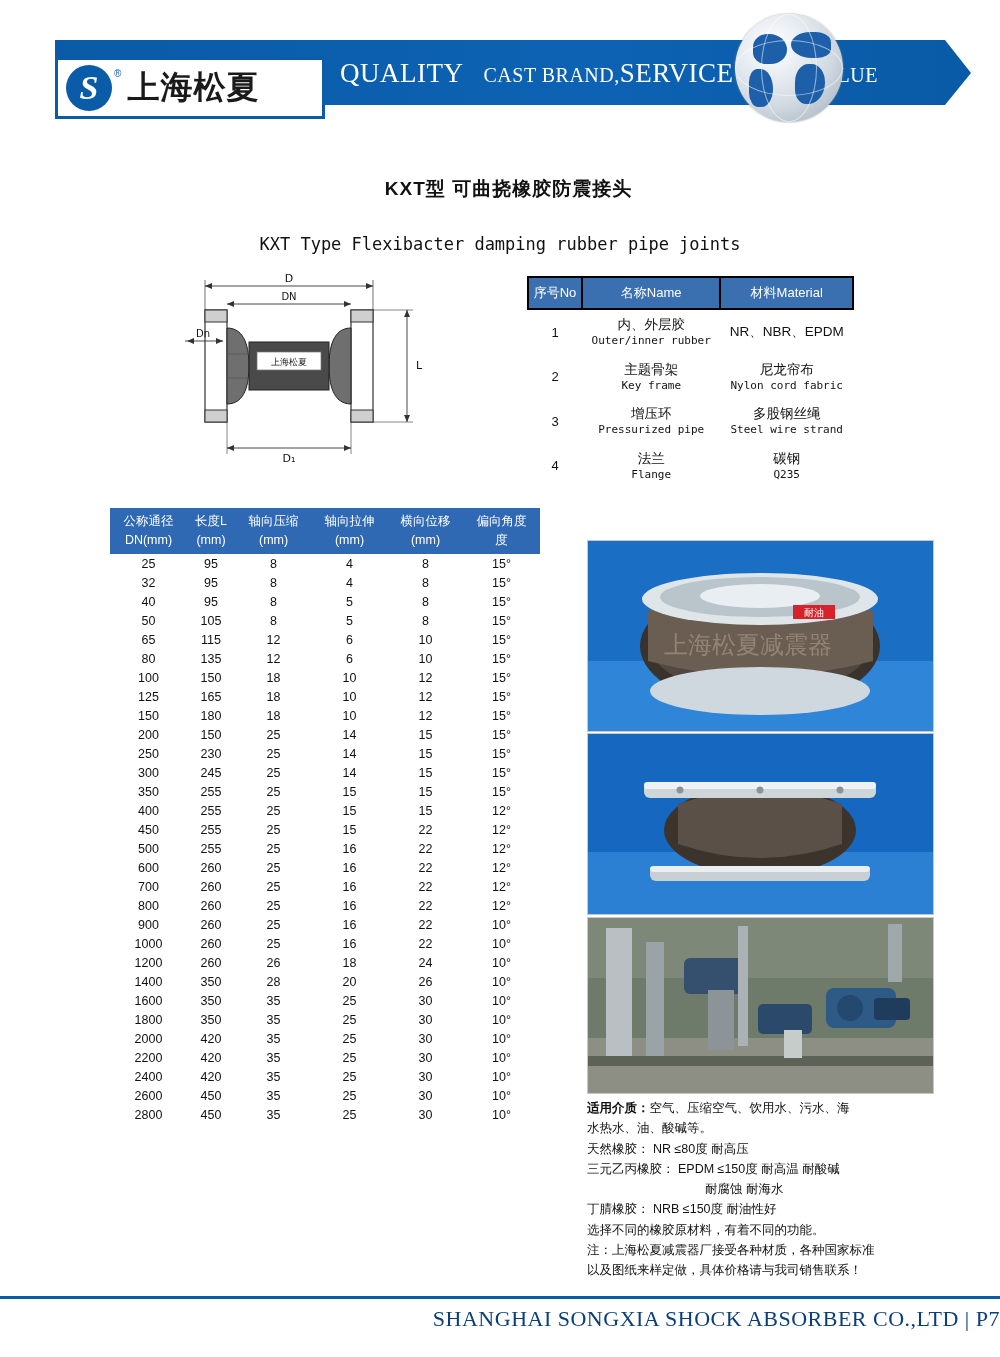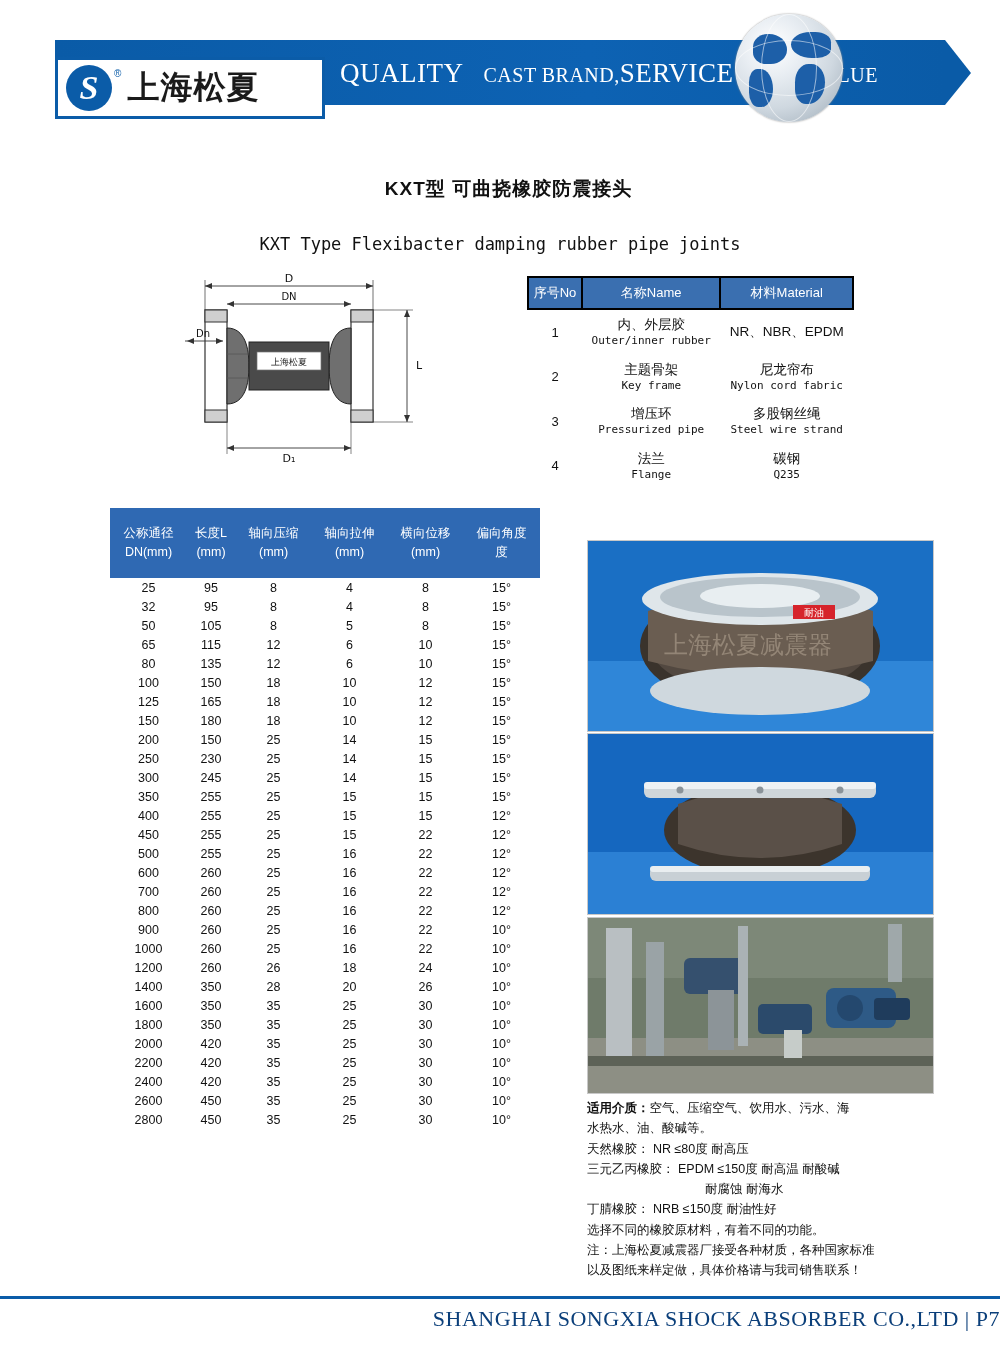--- a/index.html
+++ b/index.html
@@ -196,21 +196,21 @@
   }
   table.spec {
     border-collapse: collapse;
     width: 430px;
     font-size: 12.5px;
   }
   table.spec thead th {
     background: #2f69b3;
     color: #fff;
     font-weight: normal;
-    padding: 15px 0;
+    padding: 3px 0;
     line-height: 1.5;
     font-size: 12.5px;
     border: 1px solid #2f69b3;
   }
   table.spec thead th span { display: block; }
   table.spec tbody td {
     text-align: center;
     padding: 3px 0 2px;
     border: none;
     color: #111;
@@ -443,20 +443,28 @@
         </tr>
         <tr>
           <td>32</td>
           <td>95</td>
           <td>8</td>
           <td>4</td>
           <td>8</td>
           <td>15°</td>
         </tr>
         <tr>
+          <td>40</td>
+          <td>95</td>
+          <td>8</td>
+          <td>5</td>
+          <td>8</td>
+          <td>15°</td>
+        </tr>
+        <tr>
           <td>50</td>
           <td>105</td>
           <td>8</td>
           <td>5</td>
           <td>8</td>
           <td>15°</td>
         </tr>
         <tr>
           <td>65</td>
           <td>115</td>

